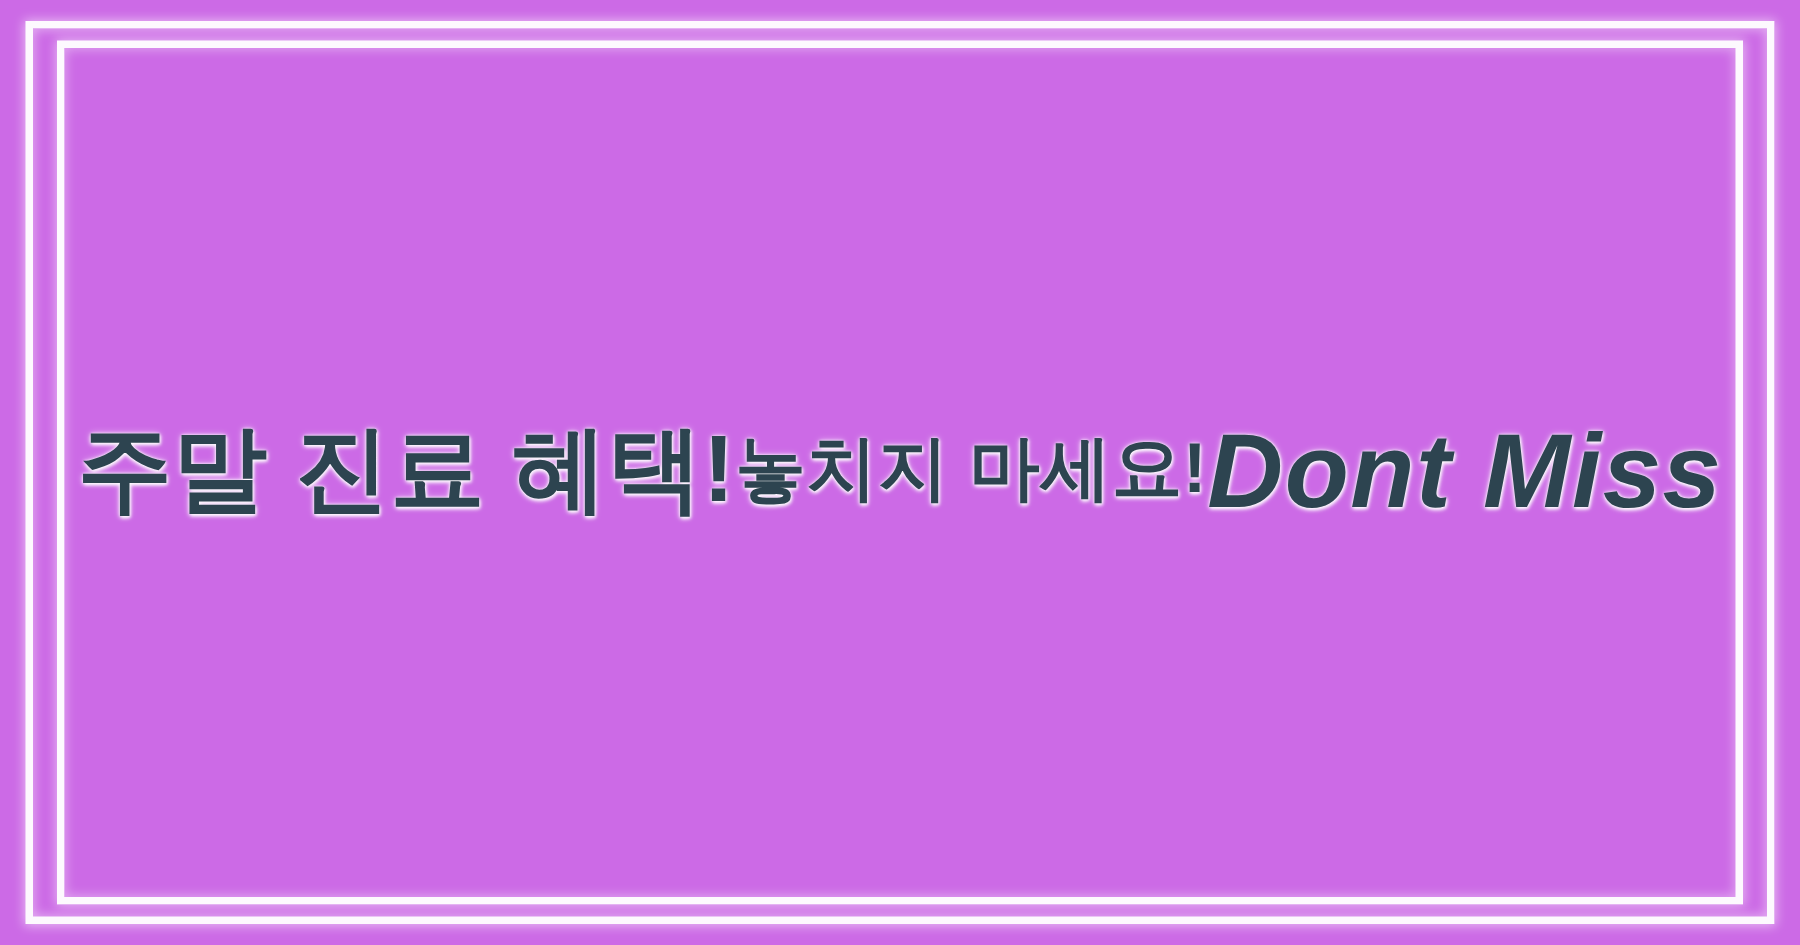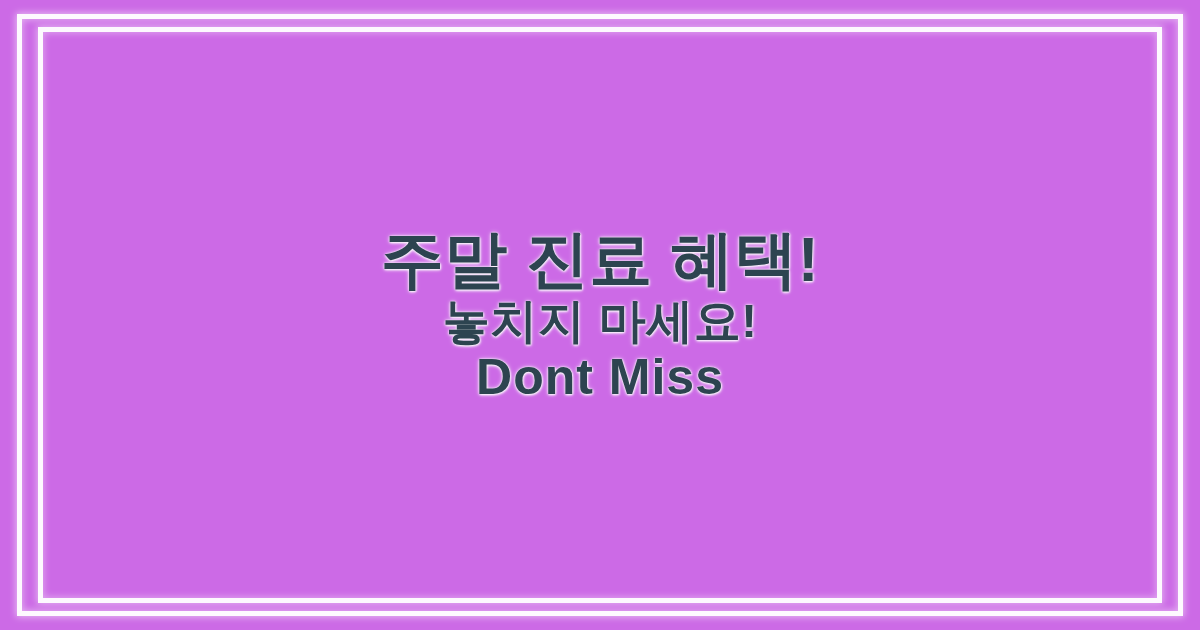--- a/index.html
+++ b/index.html
@@ -53,21 +53,21 @@
   }
 
   
   .headline-block {
     position: absolute;
     left: 0;
     right: 0;
     top: 0;
     bottom: 0;
     display: flex;
-    flex-direction: column;
+    flex-direction: row;
     align-items: center;
     justify-content: center;
     text-align: center;
   }
 
   .headline-line {
     color: #2d4450;
     font-weight: bold;
     letter-spacing: 0.5px;
     line-height: 1.05;
@@ -83,22 +83,23 @@
     font-size: 63px;
     margin-bottom: 4px;
   }
 
   .line-ko-2 {
     font-size: 47px;
     margin-bottom: 6px;
   }
 
   .line-en {
-    font-size: 50px;
+    font-size: 70px;
     letter-spacing: 1px;
+    font-style: italic;
   }
 </style>
 </head>
 <body>
 
 <div id="poster">
 
   <div class="frame frame-outer"></div>
 
   <div class="frame frame-inner"></div>

